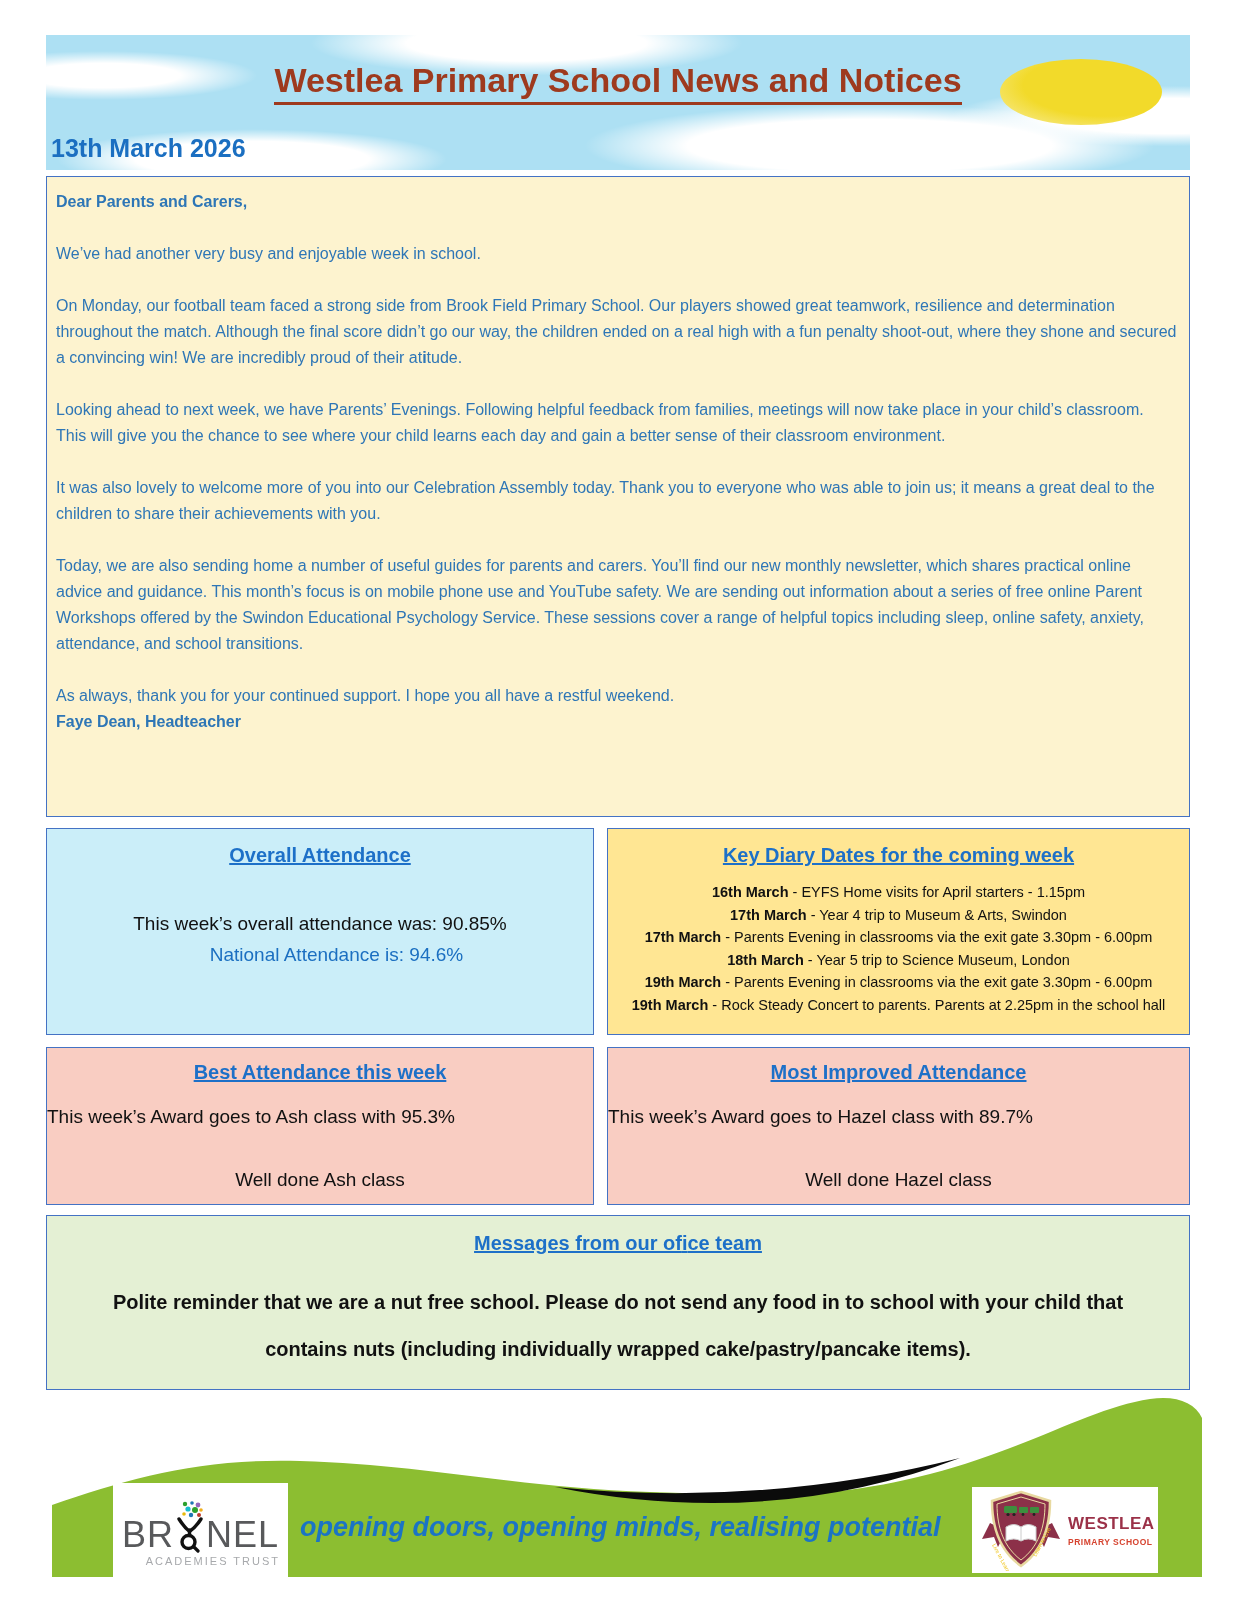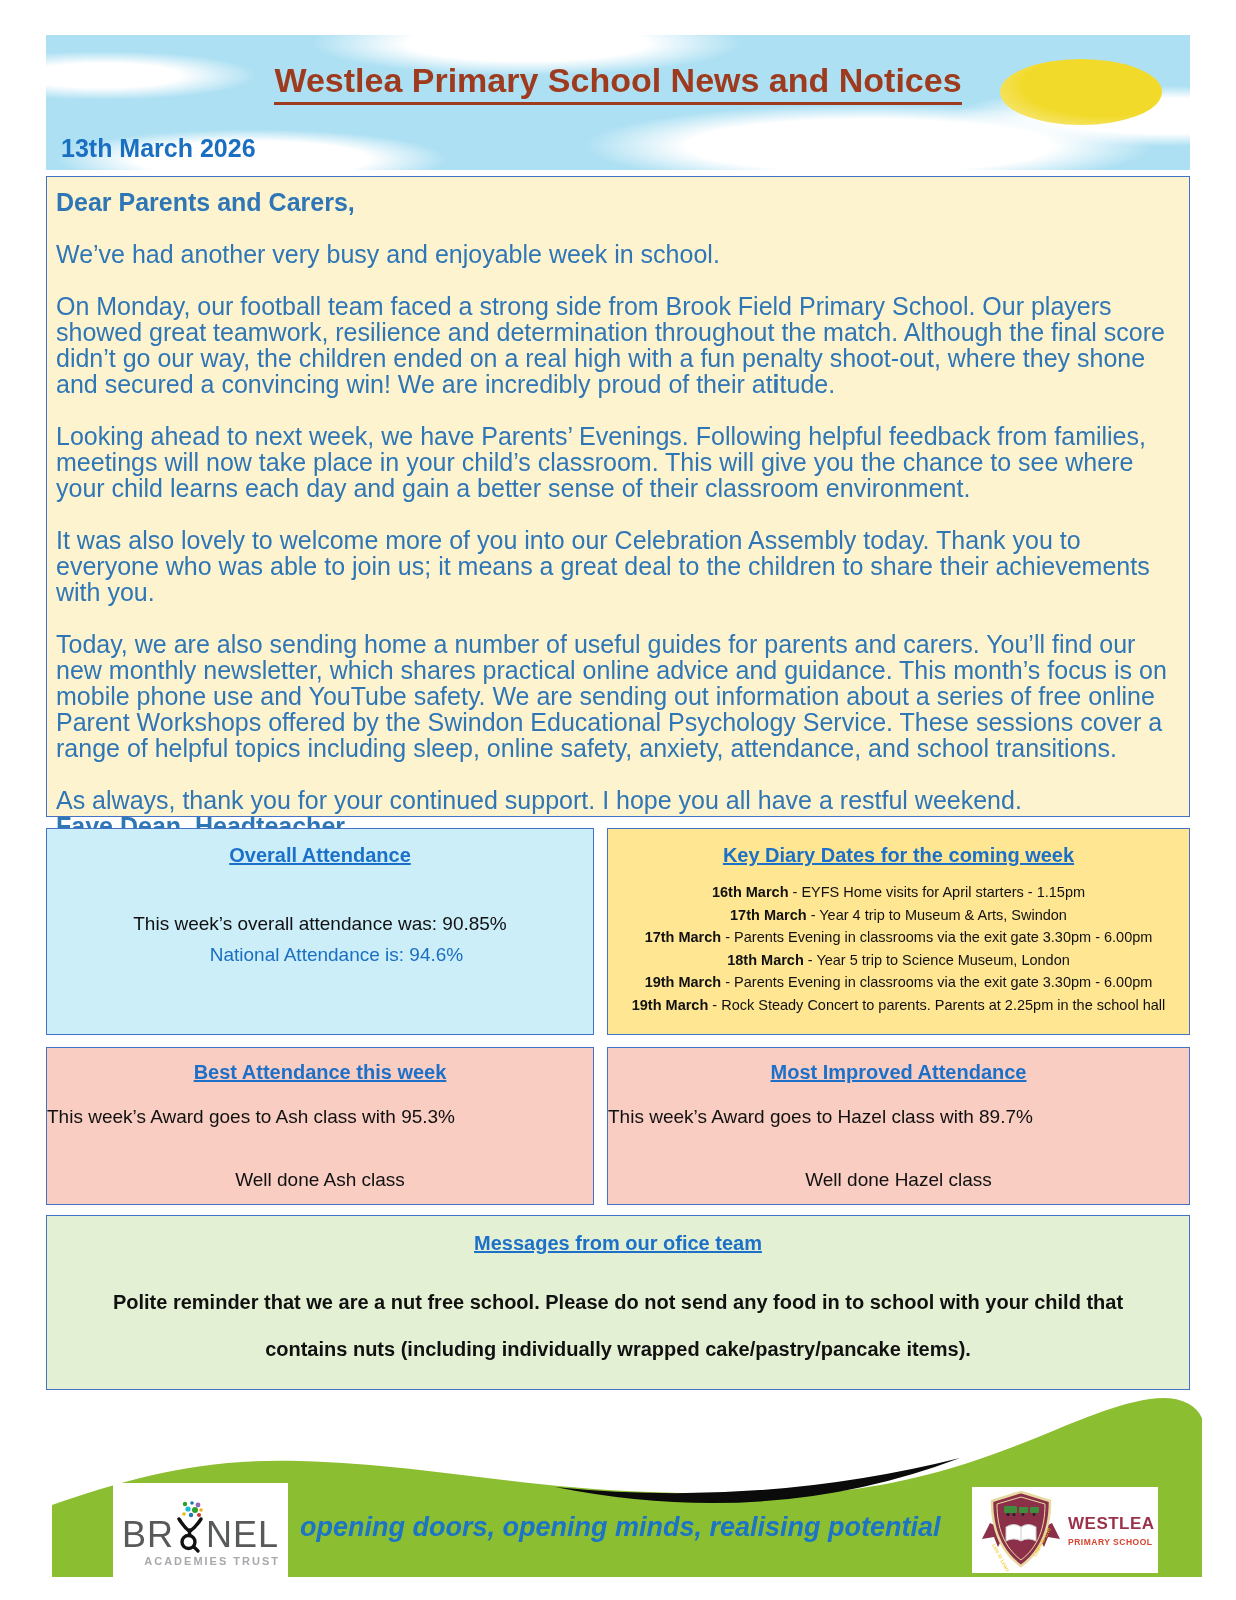--- a/index.html
+++ b/index.html
@@ -21,27 +21,27 @@
   .sun{
     position:absolute;right:28px;top:24px;width:162px;height:66px;border-radius:50%;
     background:radial-gradient(ellipse at 65% 40%, #F2DA2A 55%, #F6E87E 85%, rgba(246,232,126,0));
   }
   .newsletter-title{
     position:relative;text-align:center;padding-top:26px;
     font-size:34px;font-weight:bold;color:#9E3A1E;letter-spacing:0px;
   }
   .newsletter-title span{border-bottom:3px solid #9E3A1E;padding-bottom:3px;margin-top:28px;}
   .issue-date{
-    position:absolute;left:15px;bottom:7px;font-size:25px;font-weight:bold;color:#1B6FC1;
+    position:absolute;left:5px;bottom:7px;font-size:25px;font-weight:bold;color:#1B6FC1;
   }
   
   .box{position:absolute;box-sizing:border-box;border:1px solid #4472C4;}
   .letter{
     left:46px;top:176px;width:1144px;height:641px;background:#FDF3CF;
-    padding:12px 12px 10px 9px;color:#2E76B6;font-size:25px;line-height:26px;
+    padding:12px 12px 10px 9px;color:#2E76B6;font-size:16px;line-height:26px;
   }
   .letter p{margin:0 0 26px 0;}
   .letter .salutation{font-weight:bold;}
   .letter .signature{font-weight:bold;}
   .letter .closing{margin-bottom:0;}
   .lig{font-weight:bold;}
   .box-title{
     text-align:center;font-weight:bold;color:#1D70C8;font-size:20px;
     text-decoration:underline;text-decoration-thickness:2px;
   }
@@ -68,21 +68,21 @@
   
   .footer-wave{position:absolute;left:0;top:1390px;width:1236px;height:187px;}
   .brunel-logo{
     position:absolute;left:113px;top:1483px;width:175px;height:94px;background:#ffffff;
     text-align:center;
   }
   .brunel-name{
     margin-top:34px;font-size:36px;color:#58595B;letter-spacing:1px;line-height:36px;
     font-weight:normal;display:flex;align-items:flex-end;justify-content:center;
   }
-  .brunel-sub{font-size:11px;color:#A7A9AC;letter-spacing:2px;margin-top:2px;text-align:right;padding-right:8px;font-weight:bold;}
+  .brunel-sub{font-size:11px;color:#A7A9AC;letter-spacing:2px;margin-top:2px;text-align:right;padding-right:8px;}
   .brunel-figure{width:30px;height:52px;margin:-16px 1px 0 1px;}
   .motto{
     position:absolute;left:300px;top:1512px;
     font-size:27px;font-weight:bold;font-style:italic;color:#1B74C5;
   }
   .westlea-logo{
     position:absolute;left:972px;top:1487px;width:186px;height:86px;background:#ffffff;
     display:flex;align-items:center;
   }
   .crest{width:86px;height:82px;margin-left:6px;flex:0 0 auto;}

